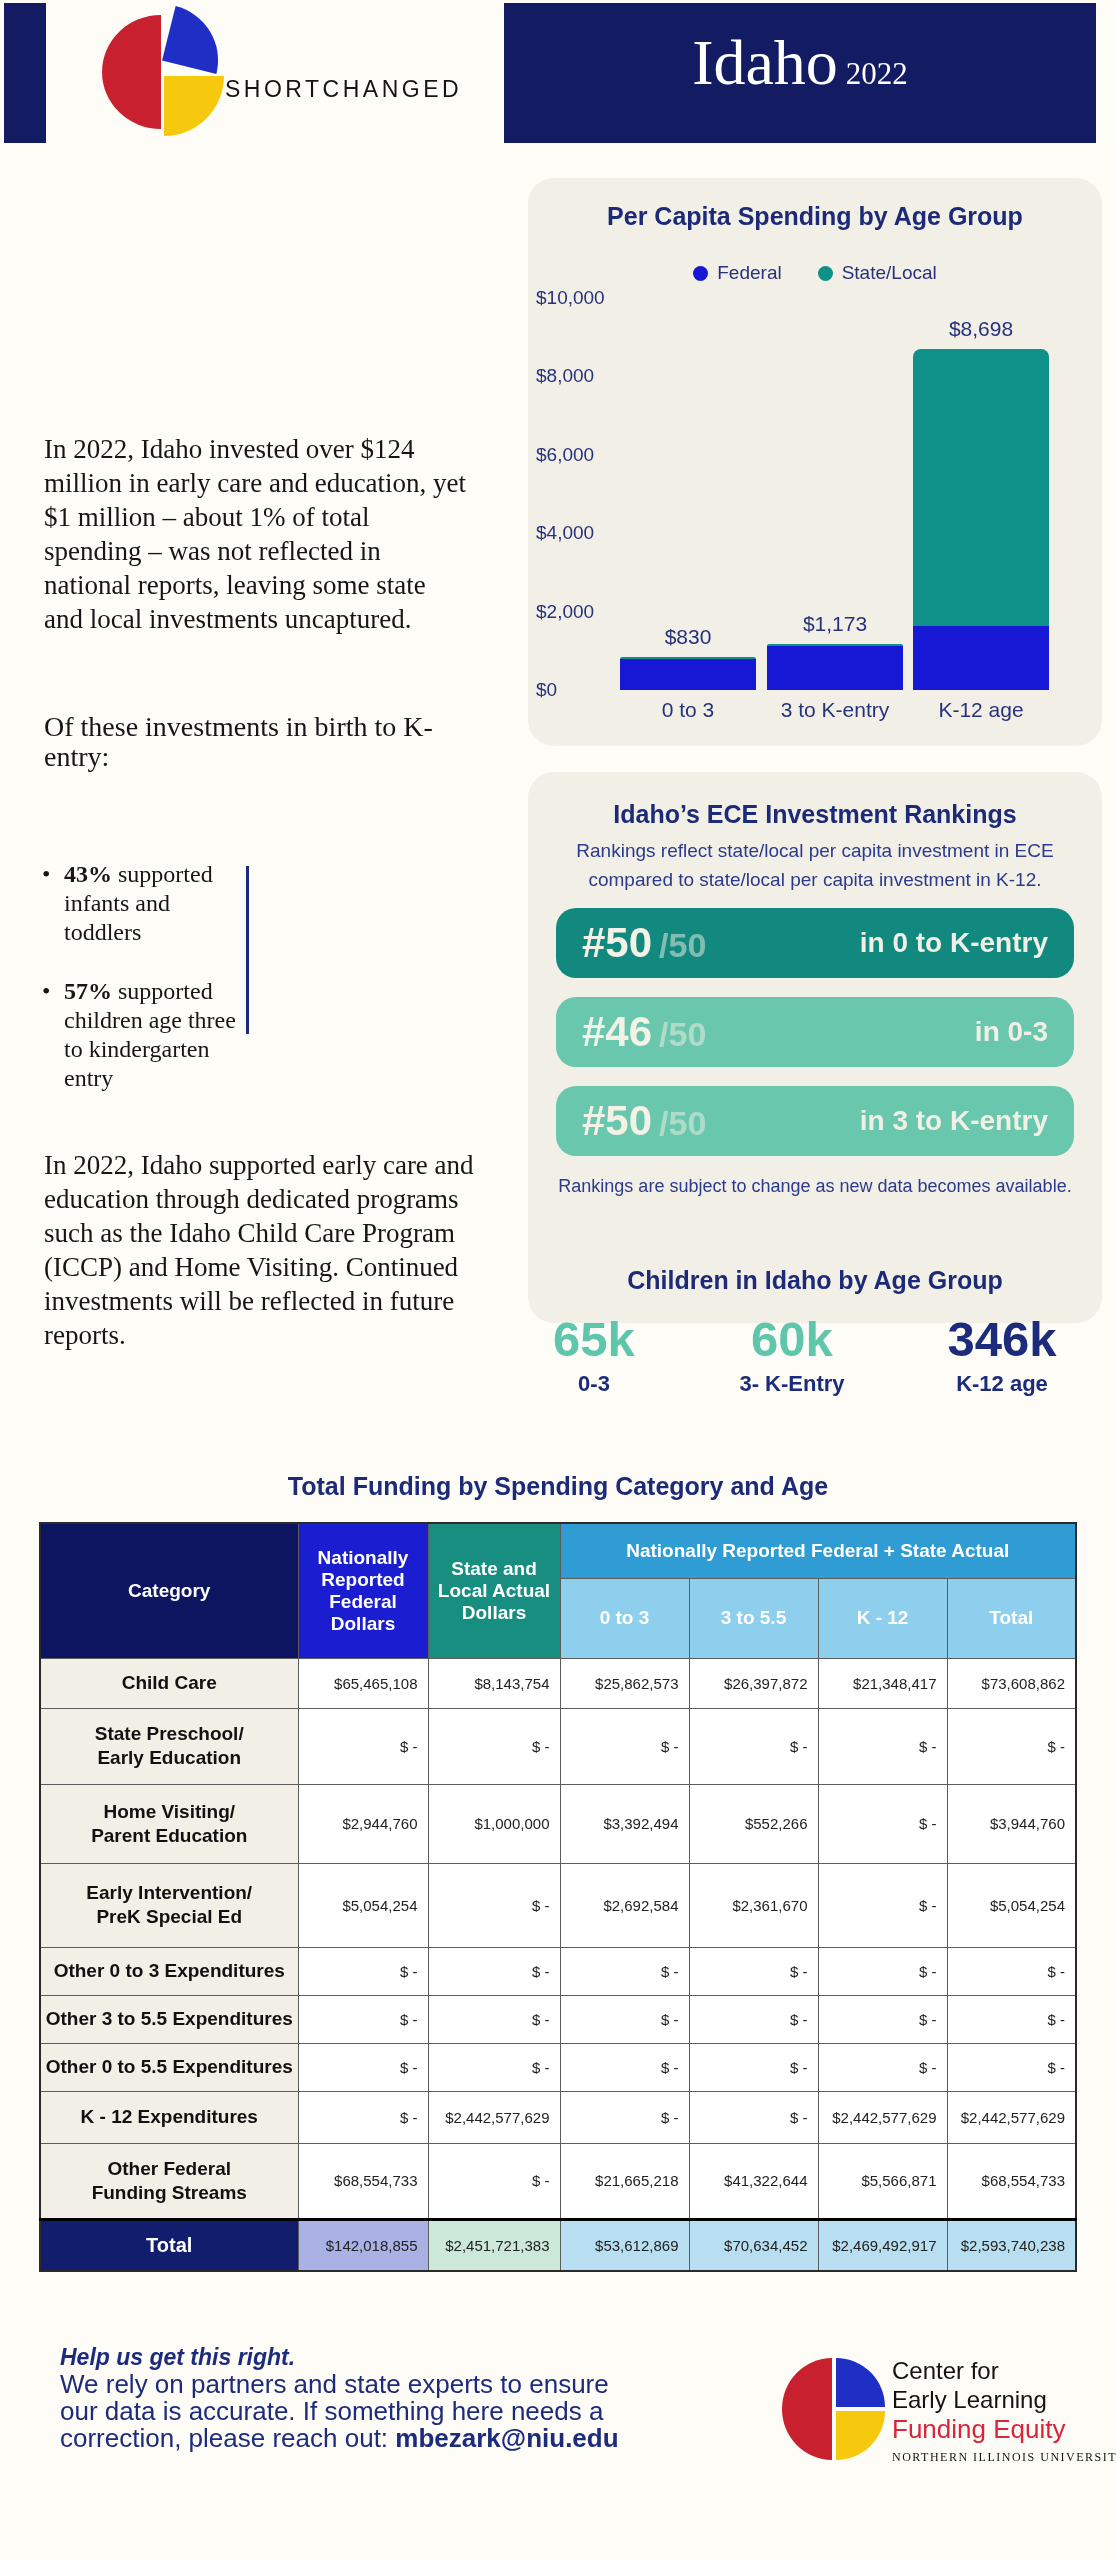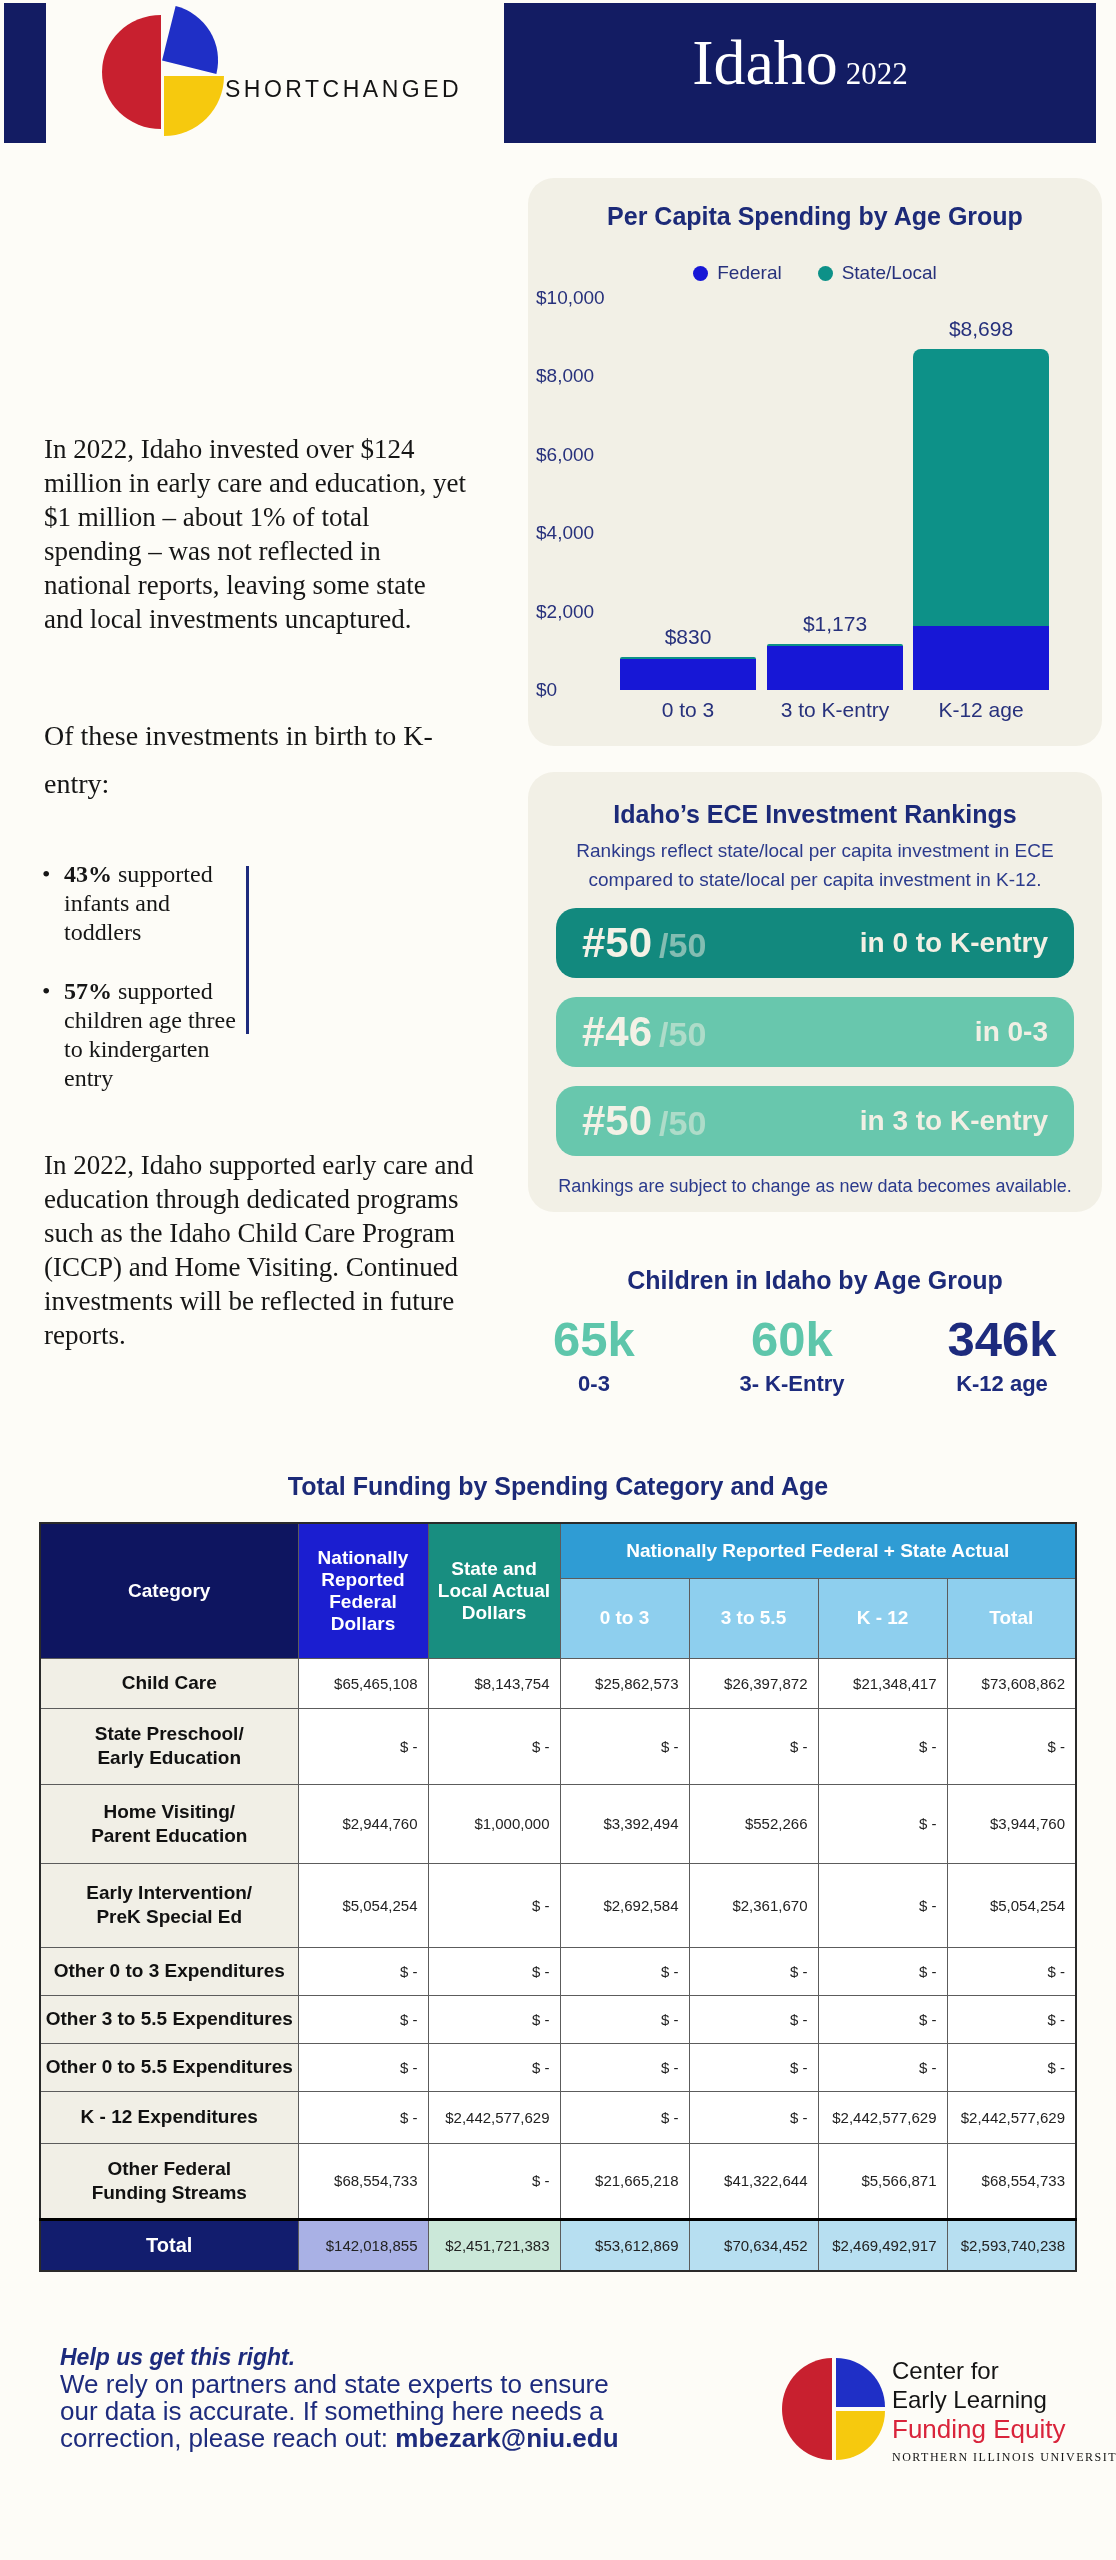--- a/index.html
+++ b/index.html
@@ -33,21 +33,21 @@
   .logo .yellow{position:absolute;left:62px;top:64px;width:60px;height:60px;background:#f6c90e;
                 border-radius:0 0 100% 0}
   .brand{position:absolute;left:225px;top:76px;font-size:23px;letter-spacing:3.5px;color:#141414}
 
   
   .headline{position:absolute;left:44px;top:196px;width:426px;font-size:30px;line-height:37px;
             color:#1d2b7d;font-weight:600}
   .headline b{font-weight:800}
   .serif{font-family:"Liberation Serif","DejaVu Serif",serif;color:#161616}
   .para1{position:absolute;left:44px;top:432px;width:424px;font-size:27px;line-height:34px}
-  .subhead{position:absolute;left:44px;top:712px;width:420px;font-size:28px;line-height:48px}
+  .subhead{position:absolute;left:44px;top:712px;width:420px;font-size:28px;line-height:30px}
   .bullets-left{position:absolute;left:40px;top:860px;width:200px}
   .bullets-right{position:absolute;left:262px;top:860px;width:200px}
   .bullet{position:relative;padding-left:24px;font-size:24px;line-height:29px;
           font-family:"Liberation Serif","DejaVu Serif",serif;color:#161616}
   .bullet::before{content:"•";position:absolute;left:2px;top:0}
   .bullet b{font-weight:700}
   .bullets-left .bullet + .bullet{margin-top:30px}
   .bullets-right .bullet + .bullet{margin-top:58px}
   .bullet-divider{position:absolute;left:246px;top:866px;width:3px;height:168px;background:#1d2b7d}
   .para2{position:absolute;left:44px;top:1148px;width:434px;font-size:27px;line-height:34px}
@@ -60,21 +60,21 @@
   .legend{position:absolute;left:0;top:84px;width:100%;display:flex;justify-content:center;gap:36px}
   .legend-item{display:flex;align-items:center;gap:9px;font-size:19px;color:var(--text-navy)}
   .legend-dot{width:15px;height:15px;border-radius:50%}
   .ytick{position:absolute;left:8px;width:72px;text-align:left;font-size:19px;color:var(--text-navy)}
   .bar-seg{position:absolute;width:136px}
   .bar-top{border-radius:8px 8px 0 0}
   .bar-value{position:absolute;width:176px;text-align:center;font-size:21px;color:var(--text-navy)}
   .xtick{position:absolute;top:520px;width:176px;text-align:center;font-size:21px;color:var(--text-navy)}
 
   
-  .rank-card{position:absolute;left:528px;top:772px;width:574px;height:440px;
+  .rank-card{position:absolute;left:528px;top:772px;width:574px;height:551px;
              background:var(--ivory);border-radius:26px}
   .rank-title{position:absolute;top:28px;width:100%;text-align:center;font-size:25px;
               font-weight:bold;color:var(--title-navy)}
   .rank-sub{position:absolute;top:64px;left:27px;width:520px;text-align:center;font-size:19px;
             line-height:29px;color:#2b3a8c}
   .pills{position:absolute;left:28px;top:136px;width:518px}
   .pill{display:flex;align-items:center;height:70px;border-radius:20px;padding:0 26px;margin-bottom:19px}
   .pill.dark{background:var(--teal-dark)}
   .pill.light{background:var(--teal-light)}
   .pill .rank{font-size:42px;font-weight:800;color:#f4f1e6}

